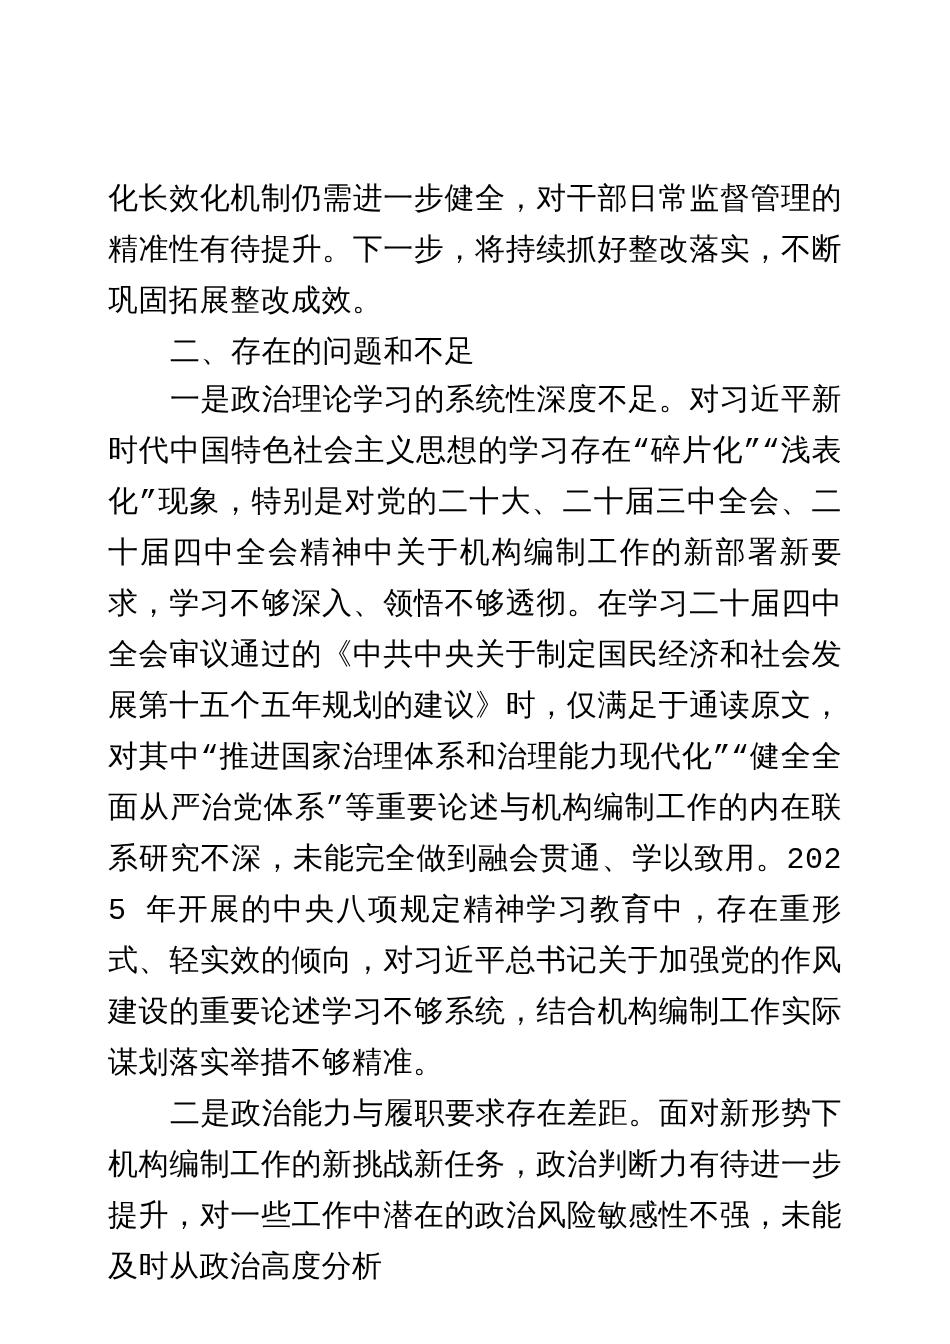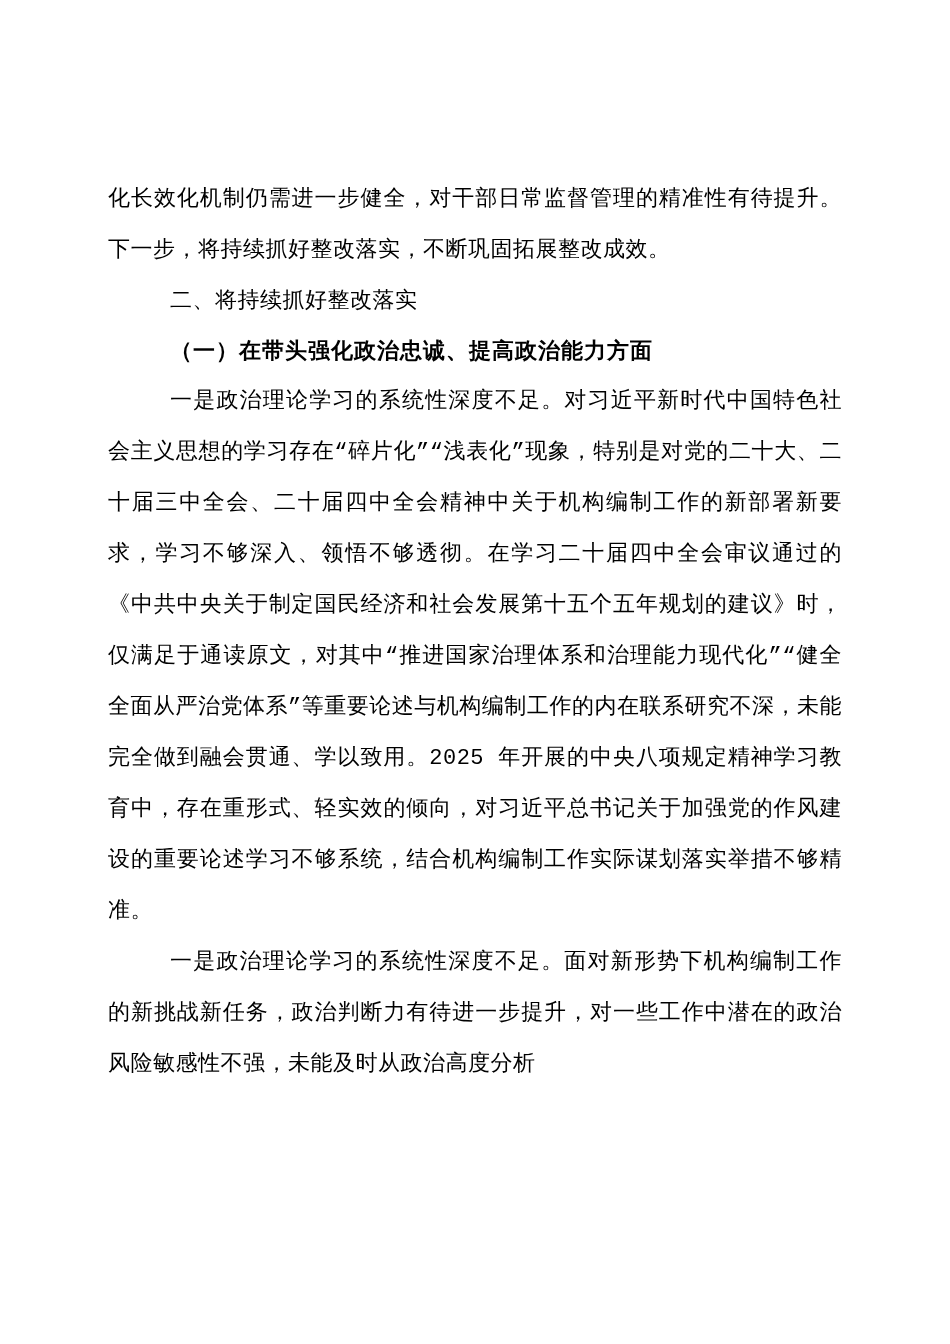--- a/index.html
+++ b/index.html
@@ -19,21 +19,21 @@
     width: 950px;
     height: 1344px;
     padding: 172px 108px 40px 108px;
     background: #ffffff;
   }
   .doc-body {
     width: 100%;
   }
   p {
     margin: 0 0 0 0;
-    font-size: 22px;
+    font-size: 30px;
     line-height: 51px;
     letter-spacing: 0.5px;
     text-align: justify;
     text-justify: inter-ideograph;
     word-break: break-all;
   }
   p.indent {
     text-indent: 62px;
     font-family: Liberation Mono, monospace;
   }
@@ -45,18 +45,17 @@
   p.subheading {
     text-indent: 62px;
   }
 </style>
 </head>
 <body>
 
 <div class="page">
   <div class="doc-body">
     <p class="plain">化长效化机制仍需进一步健全，对干部日常监督管理的精准性有待提升。下一步，将持续抓好整改落实，不断巩固拓展整改成效。</p>
-    <p class="subheading">二、将持续抓好整改落实</p>
-    <p class="heading">（一）在带头强化政治忠诚、提高政治能力方面</p>
+    <p class="subheading">二、存在的问题和不足</p>
     <p class="indent">一是政治理论学习的系统性深度不足。对习近平新时代中国特色社会主义思想的学习存在“碎片化”“浅表化”现象，特别是对党的二十大、二十届三中全会、二十届四中全会精神中关于机构编制工作的新部署新要求，学习不够深入、领悟不够透彻。在学习二十届四中全会审议通过的《中共中央关于制定国民经济和社会发展第十五个五年规划的建议》时，仅满足于通读原文，对其中“推进国家治理体系和治理能力现代化”“健全全面从严治党体系”等重要论述与机构编制工作的内在联系研究不深，未能完全做到融会贯通、学以致用。2025 年开展的中央八项规定精神学习教育中，存在重形式、轻实效的倾向，对习近平总书记关于加强党的作风建设的重要论述学习不够系统，结合机构编制工作实际谋划落实举措不够精准。</p>
-    <p class="indent">一是政治理论学习的系统性深度不足。面对新形势下机构编制工作的新挑战新任务，政治判断力有待进一步提升，对一些工作中潜在的政治风险敏感性不强，未能及时从政治高度分析</p>
+    <p class="indent">二是政治能力与履职要求存在差距。面对新形势下机构编制工作的新挑战新任务，政治判断力有待进一步提升，对一些工作中潜在的政治风险敏感性不强，未能及时从政治高度分析</p>
   </div>
 </div>
 
 </body></html>

